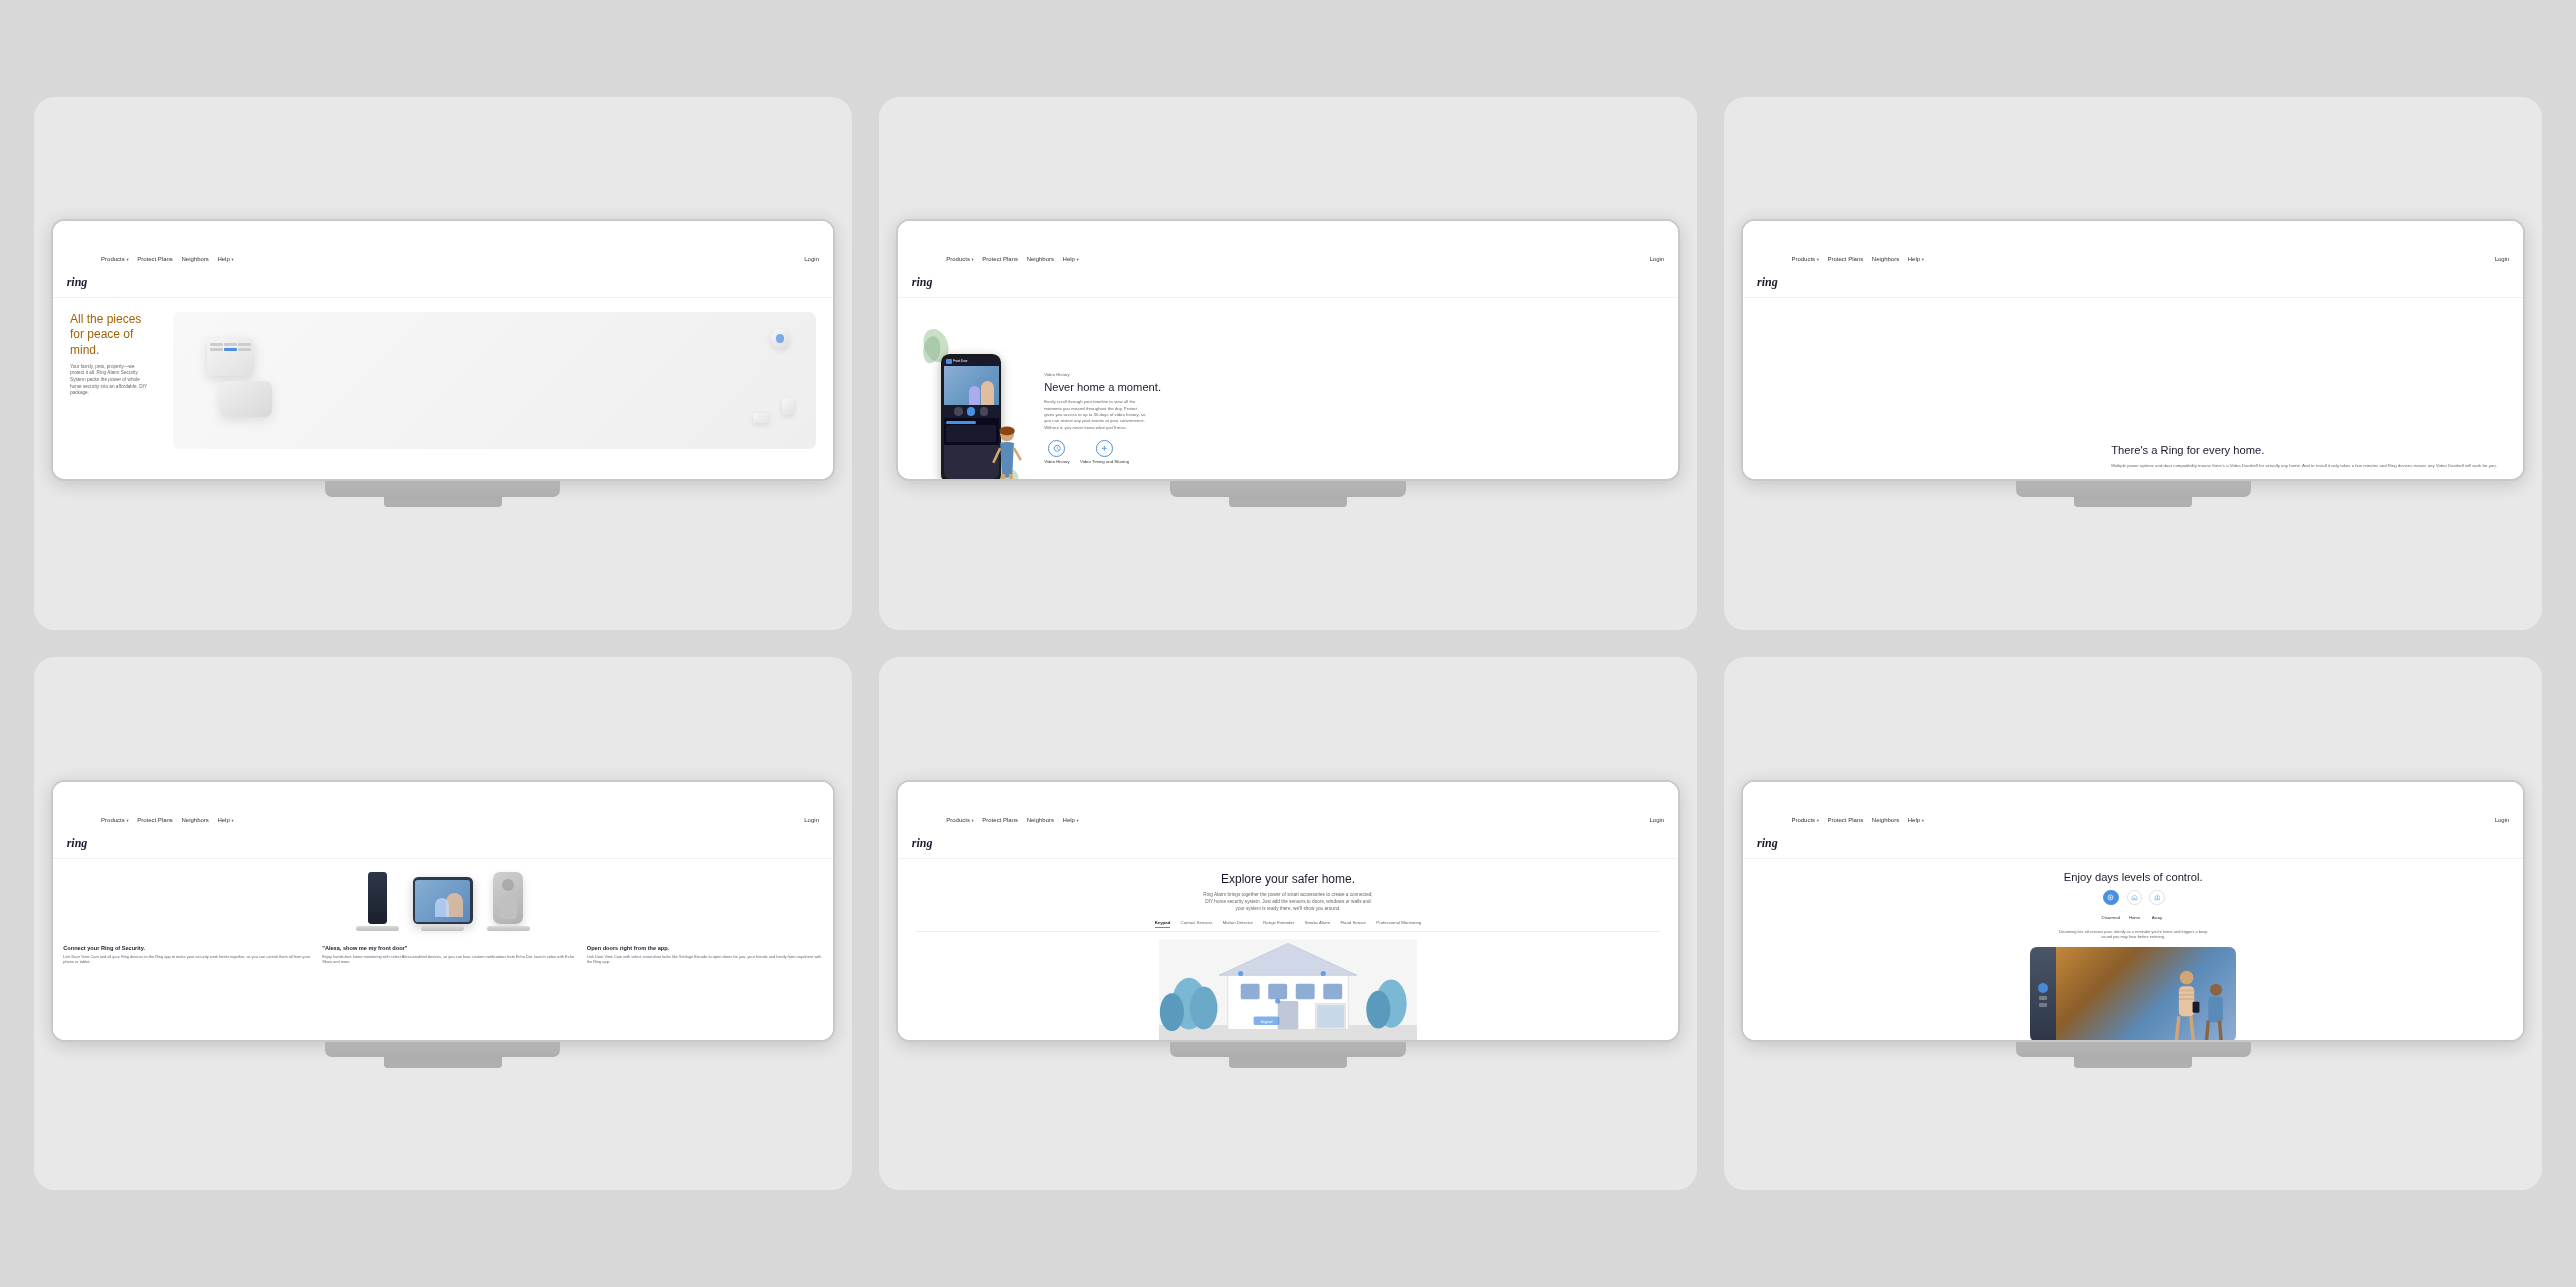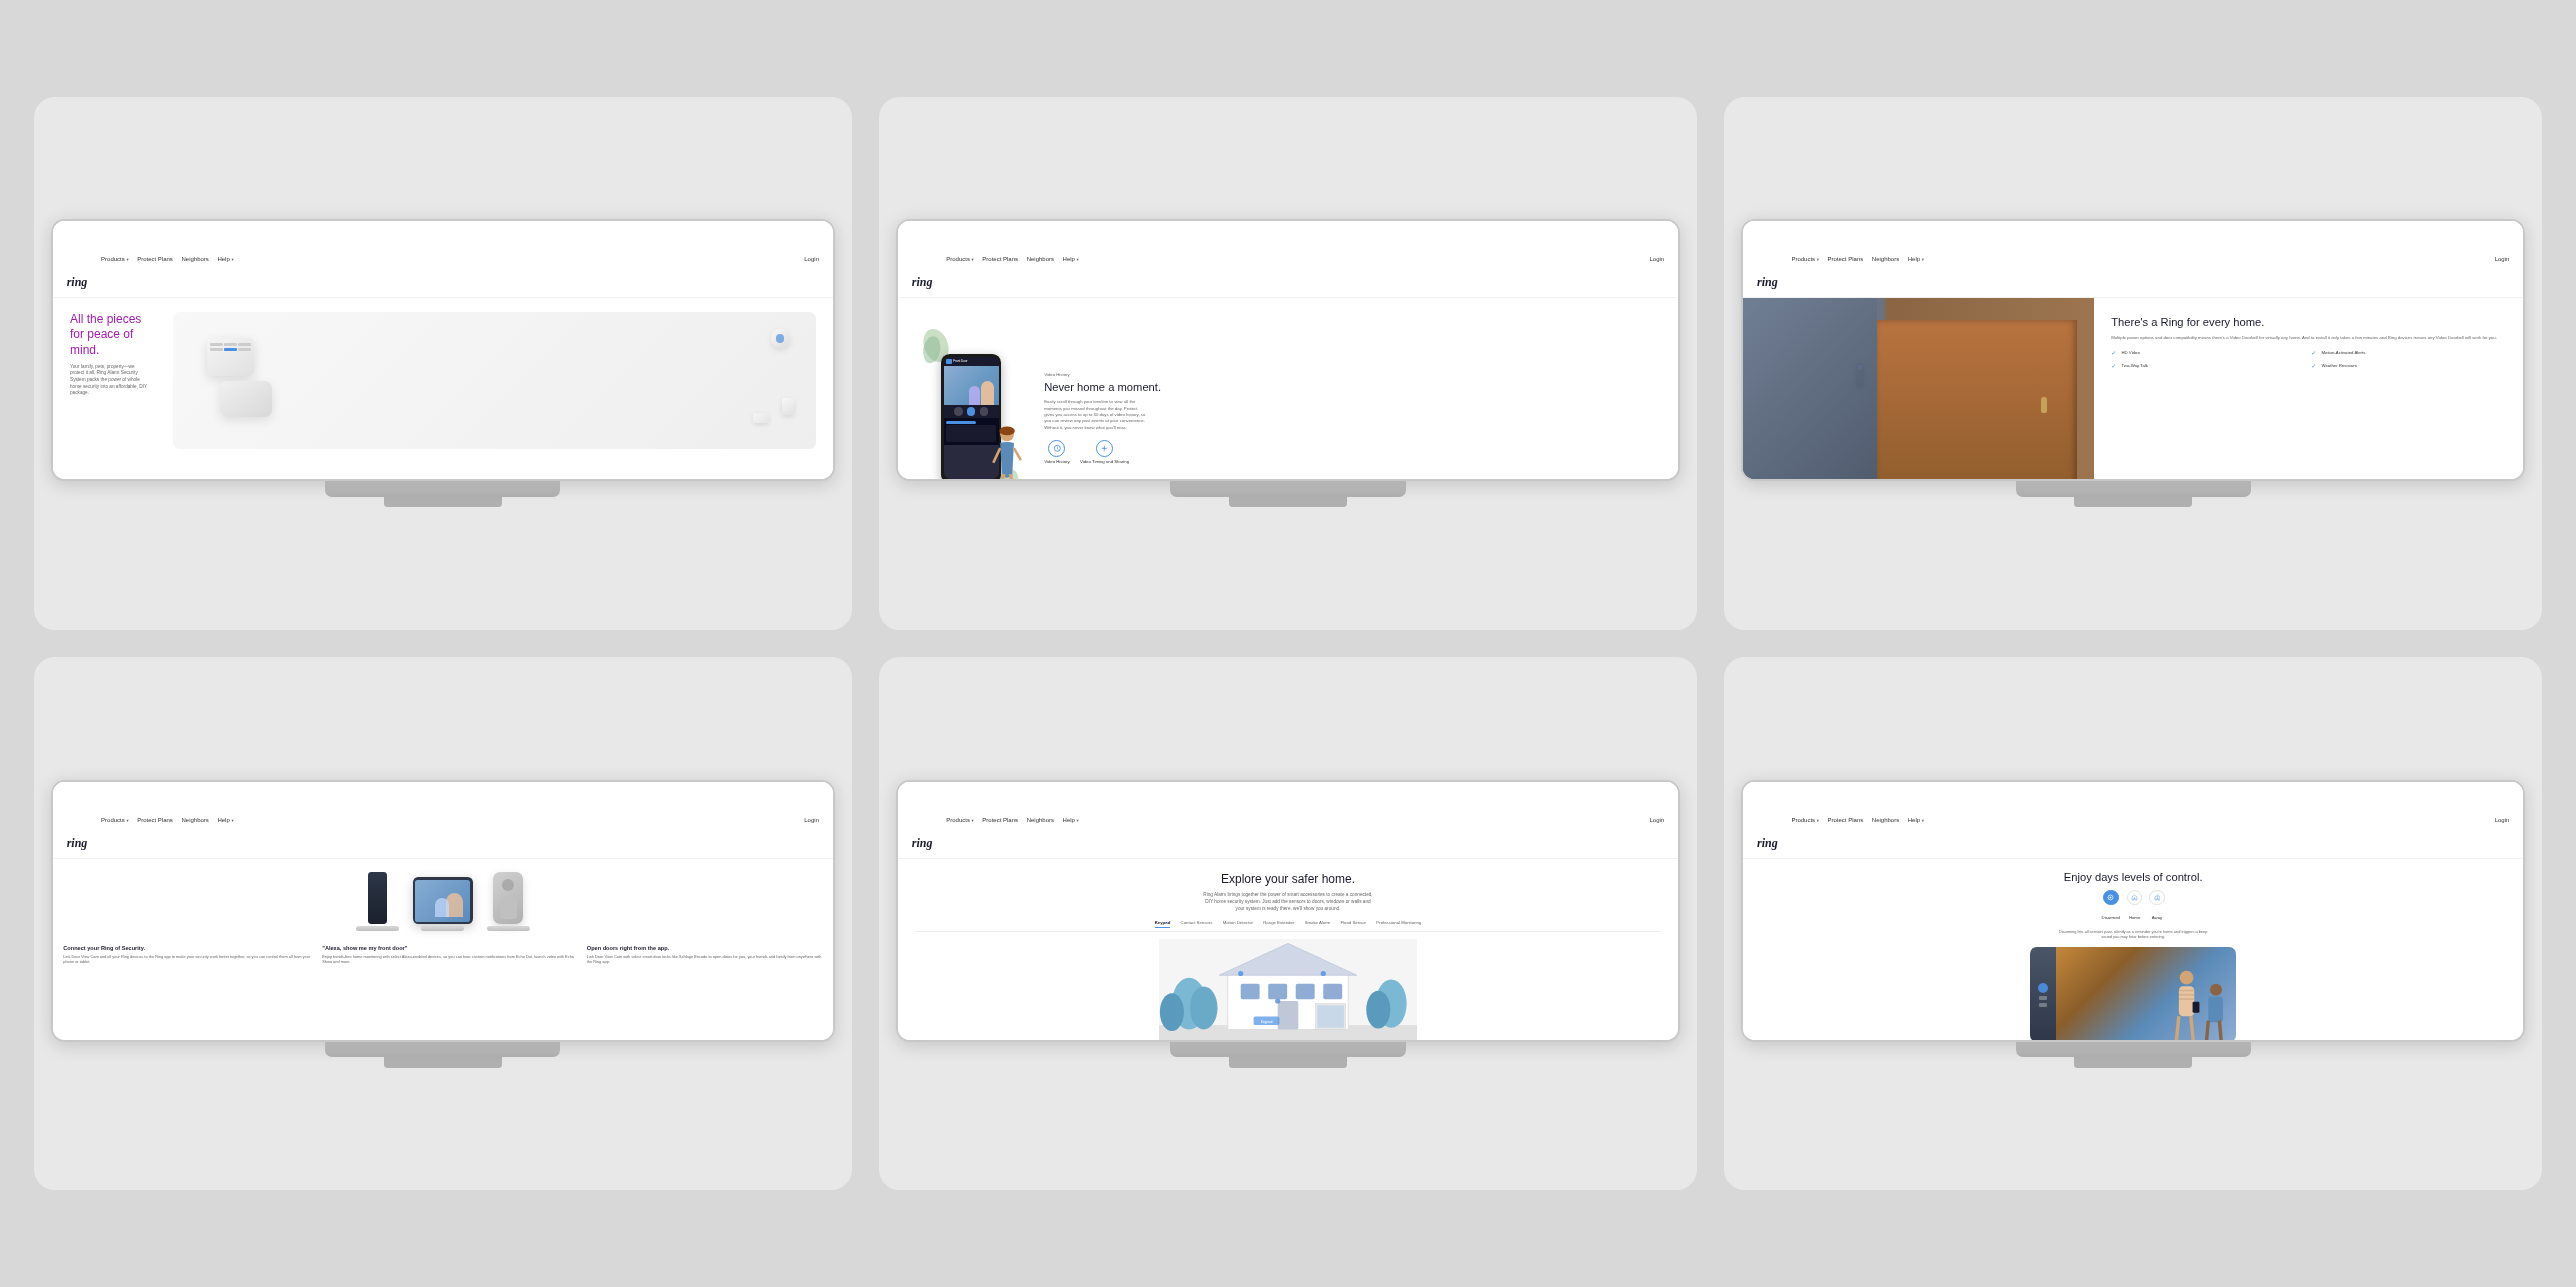--- a/index.html
+++ b/index.html
@@ -101,21 +101,21 @@
     }
     .card1-hero {
       display: flex;
       align-items: flex-start;
       padding: 13.7px 17px;
       gap: 17px;
     }
     .card1-text h2 {
       font-size: 12px;
       font-weight: 300;
-      color: #a21caf;
+      color: #a16207;
       line-height: 1.3;
       width: 86px;
     }
     .card1-text p {
       font-size: 4.7px;
       color: #666;
       margin-top: 5.2px;
       line-height: 1.4;
       width: 77px;
     }
@@ -219,20 +219,21 @@
     }
 
     
     .card3-screen {
       height: 258px;
       background: white;
     }
     .card3-hero {
       display: flex;
       height: 215px;
+      align-items: flex-end;
     }
     .card3-door-img {
       width: 45%;
       background: linear-gradient(135deg, #4a5568 0%, #2d3748 30%, #c27b4a 60%, #8b5e30 100%);
       position: relative;
       overflow: hidden;
     }
     .card3-right-text {
       padding: 17px;
       flex: 1;

